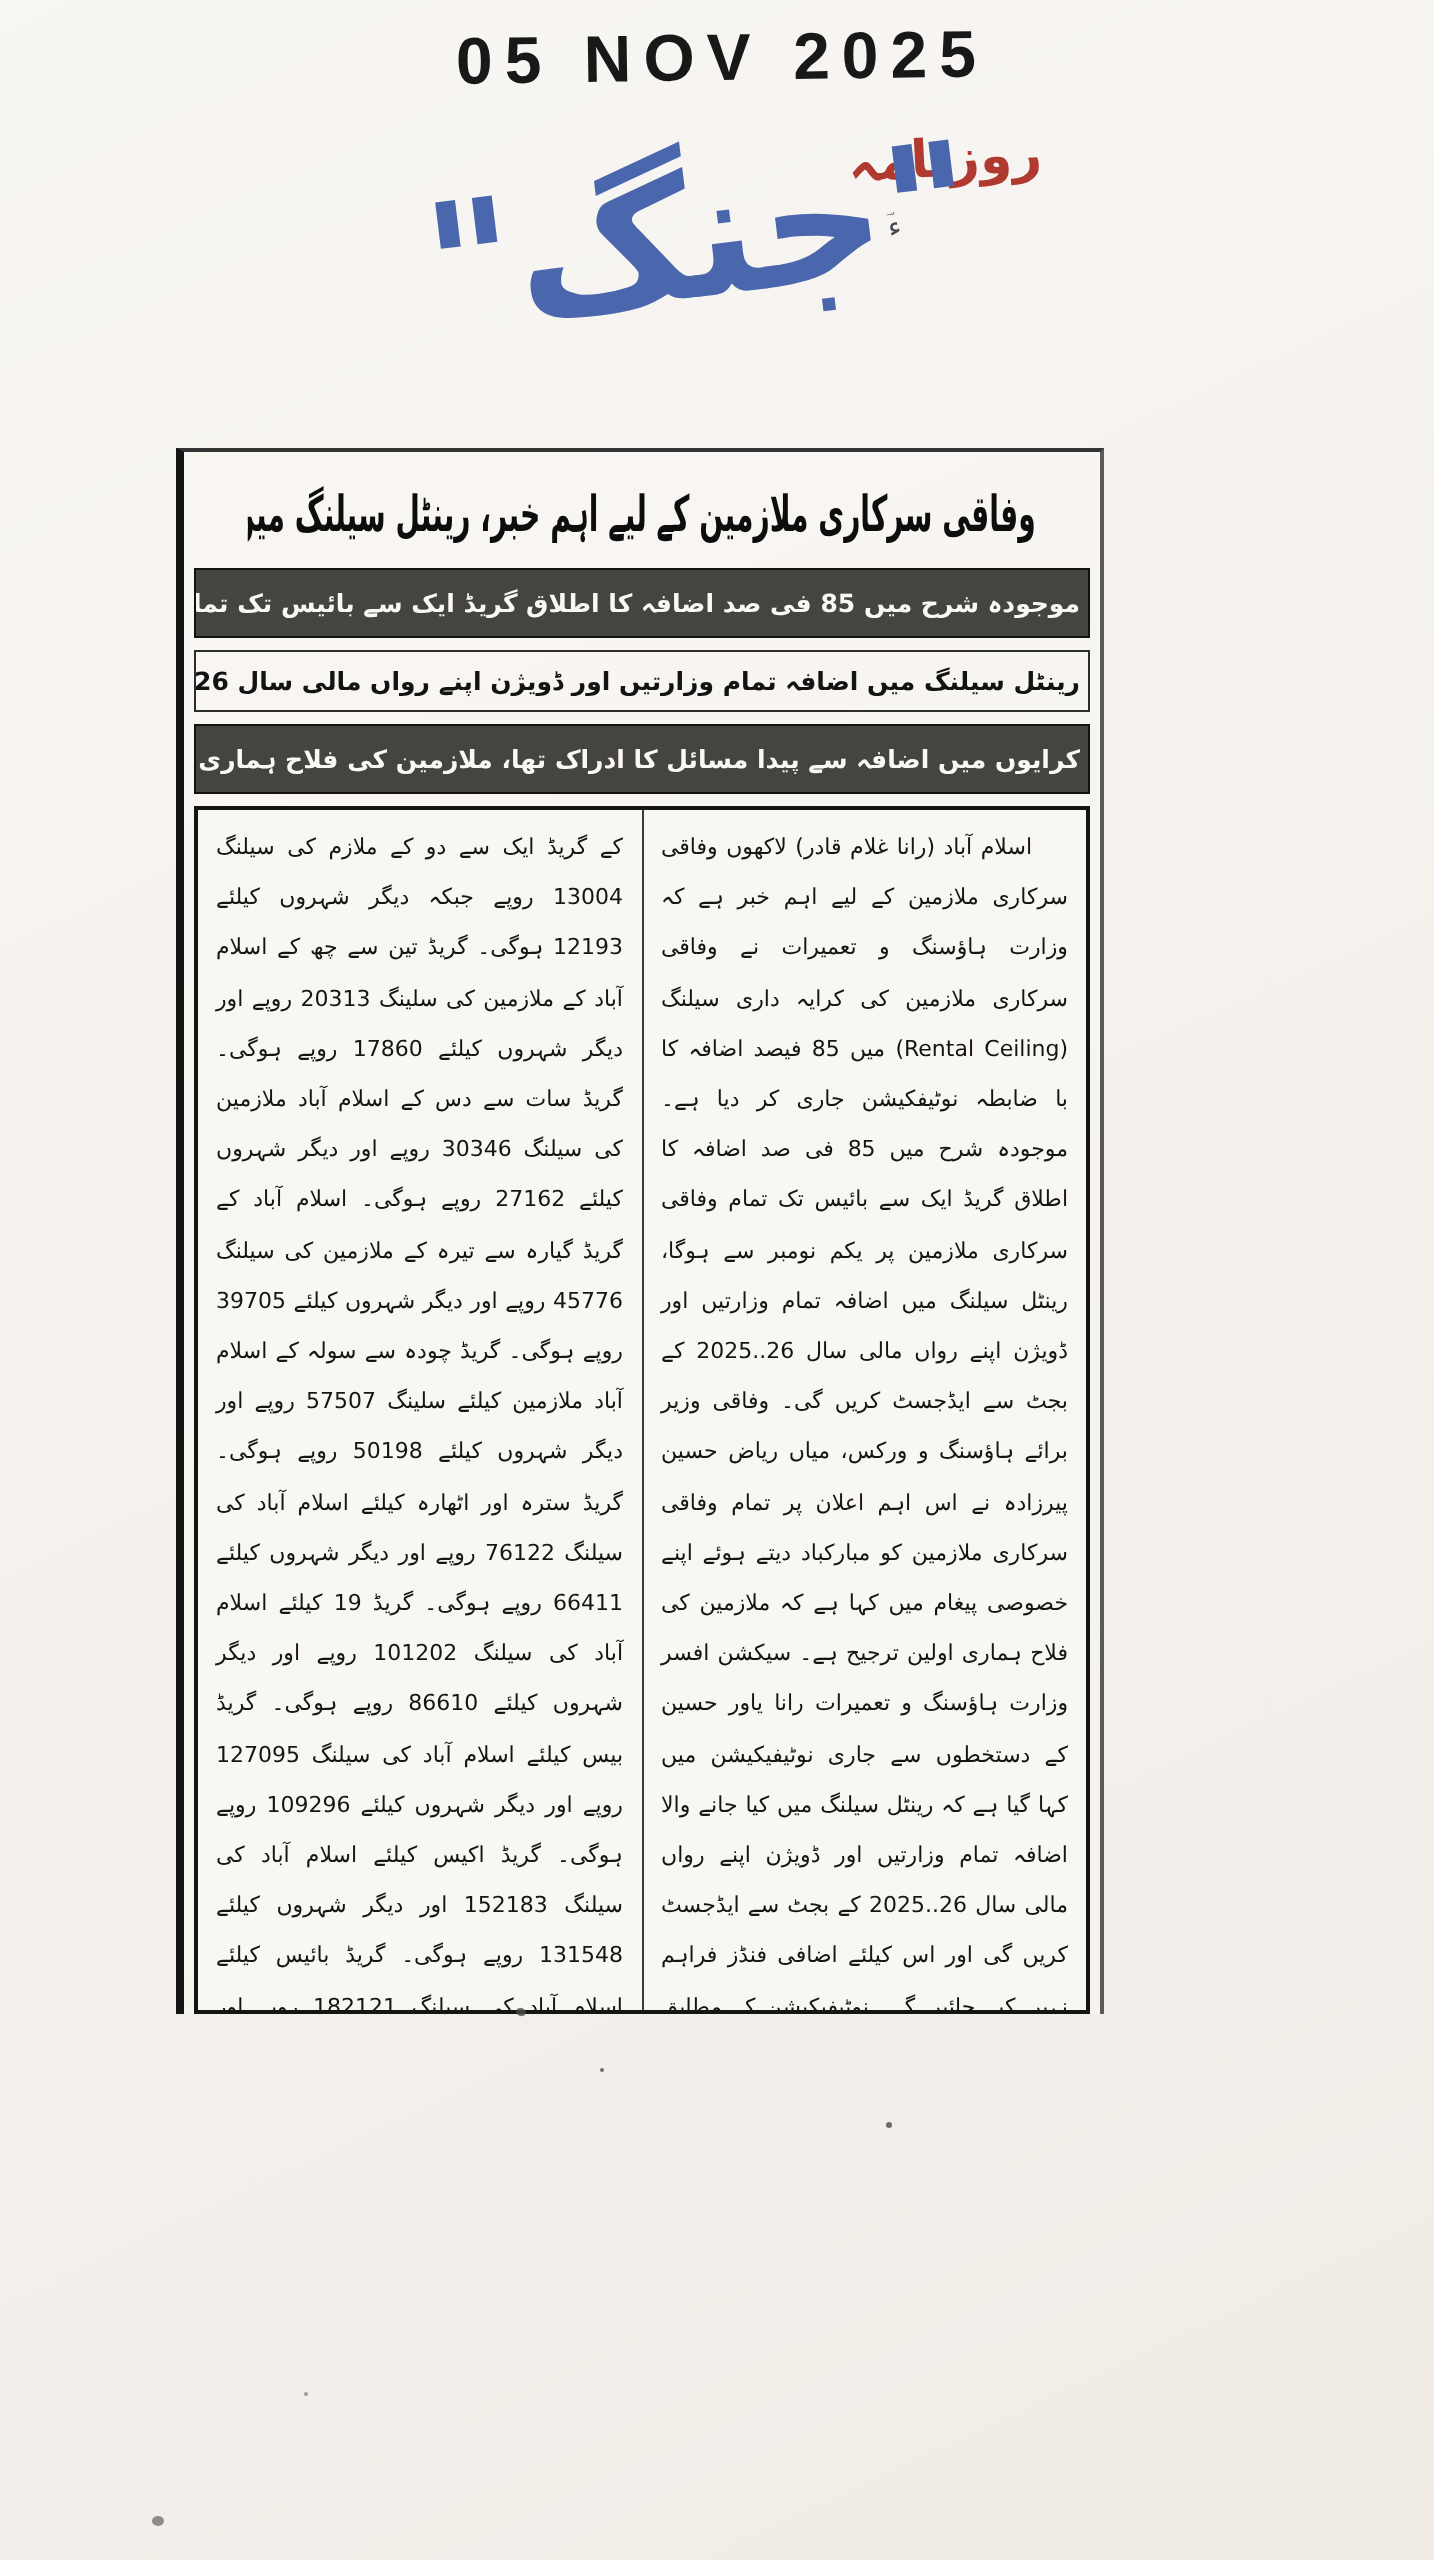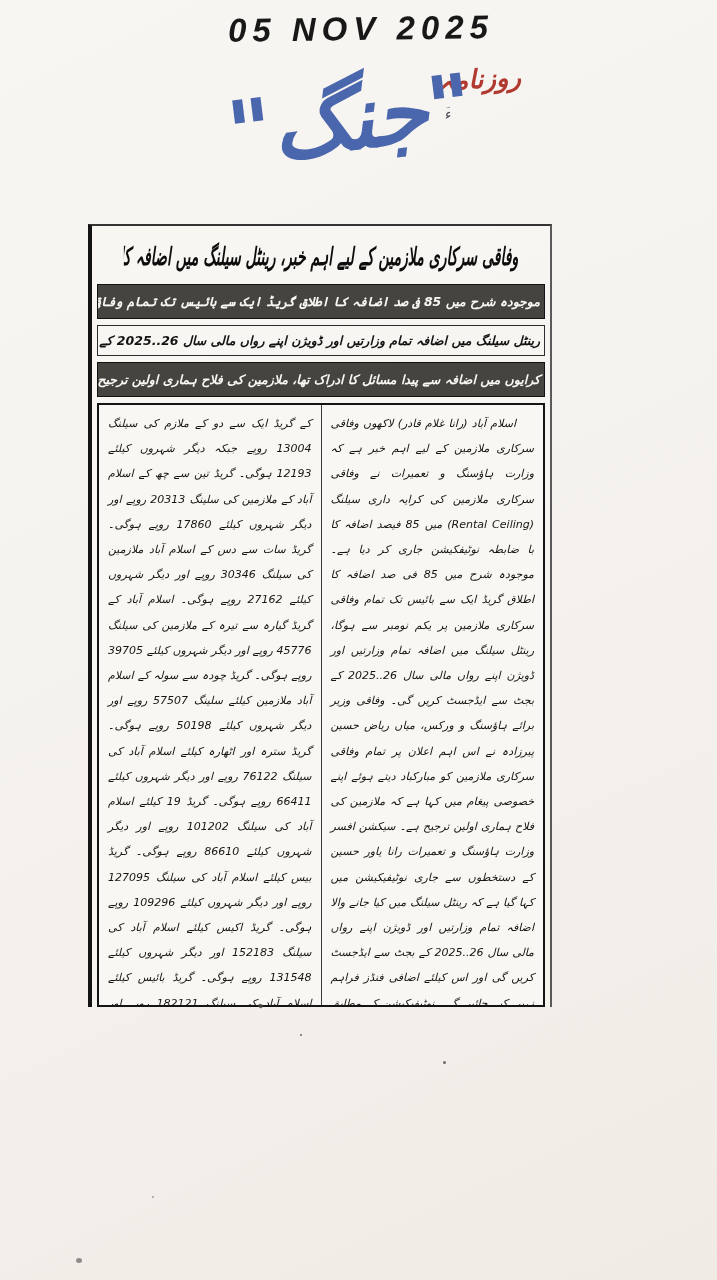--- a/index.html
+++ b/index.html
@@ -4,21 +4,20 @@
 <style>
   html,body{margin:0;padding:0;}
   body{
     width:717px;height:1280px;
     background:#e9e5e0;
     font-family:"DejaVu Sans",sans-serif;
   }
   .sheet{
     position:relative;width:717px;height:1280px;overflow:hidden;
     background:linear-gradient(155deg,#f8f6f3 0%,#f4f1ed 55%,#f0ebe5 100%);
-    font-style:italic;
   }
   
   .date-stamp{
     position:absolute;left:228px;top:10px;
     font-family:"Liberation Sans",sans-serif;
     font-weight:bold;font-size:33px;letter-spacing:6px;
     color:#181818;transform:rotate(-0.8deg);
     white-space:nowrap;
   }
   

